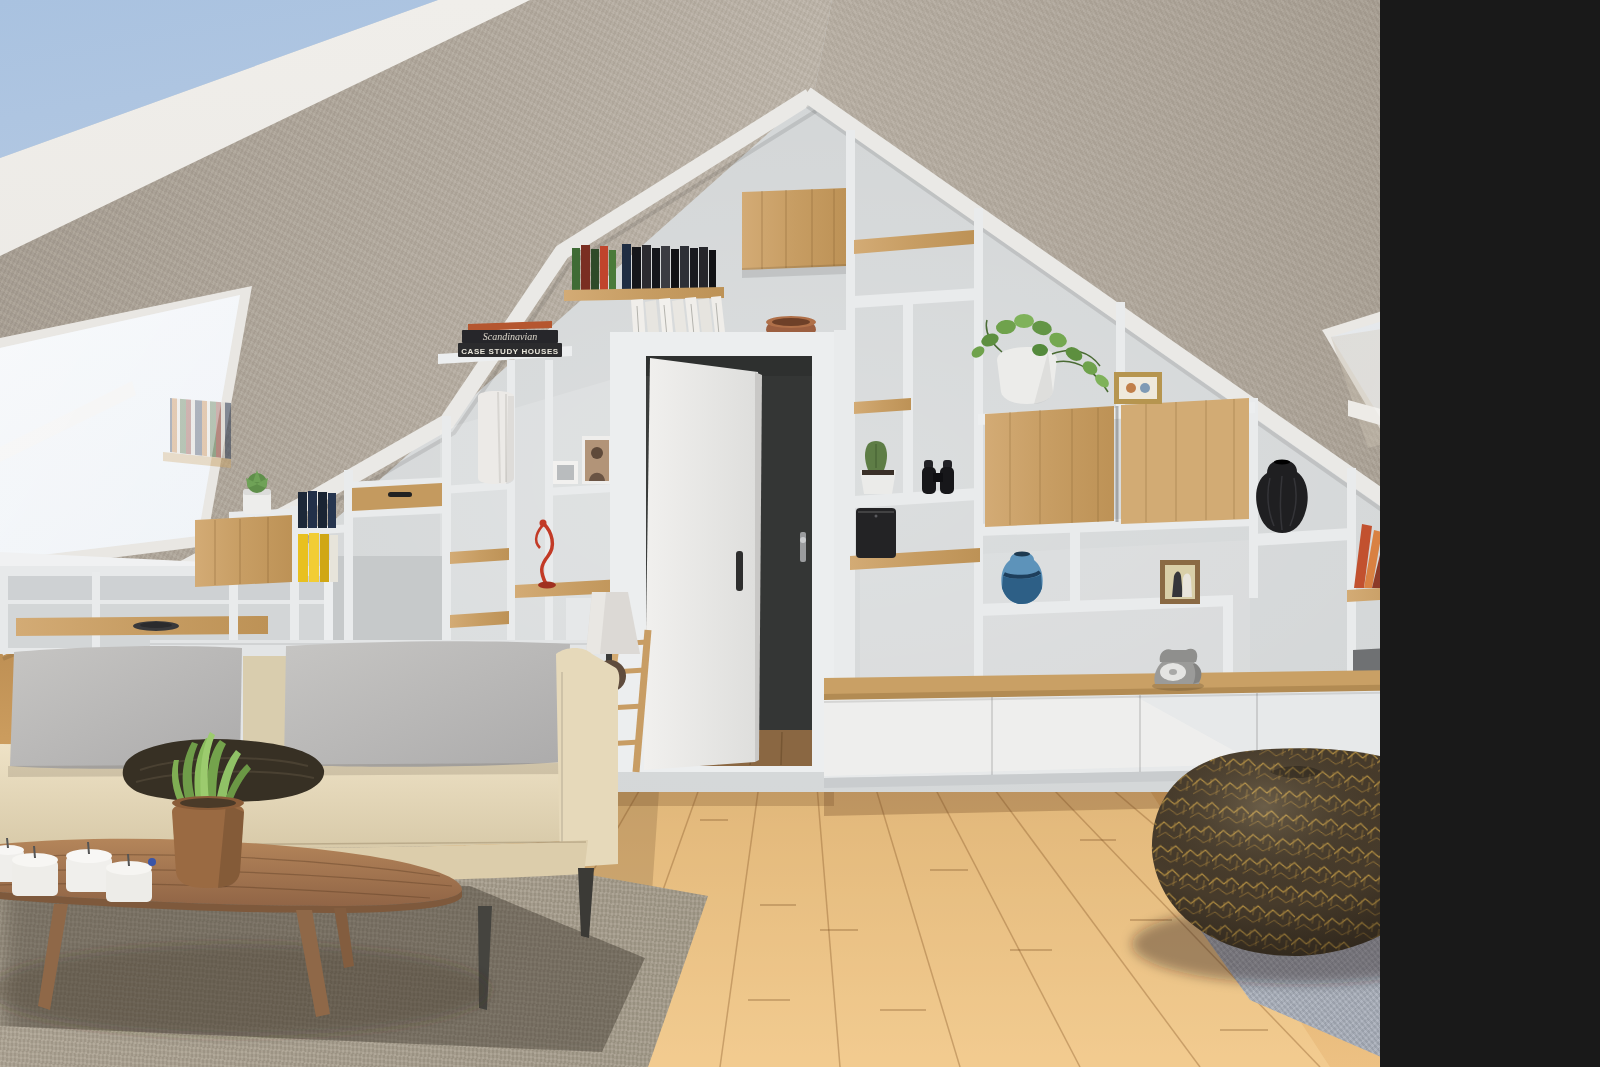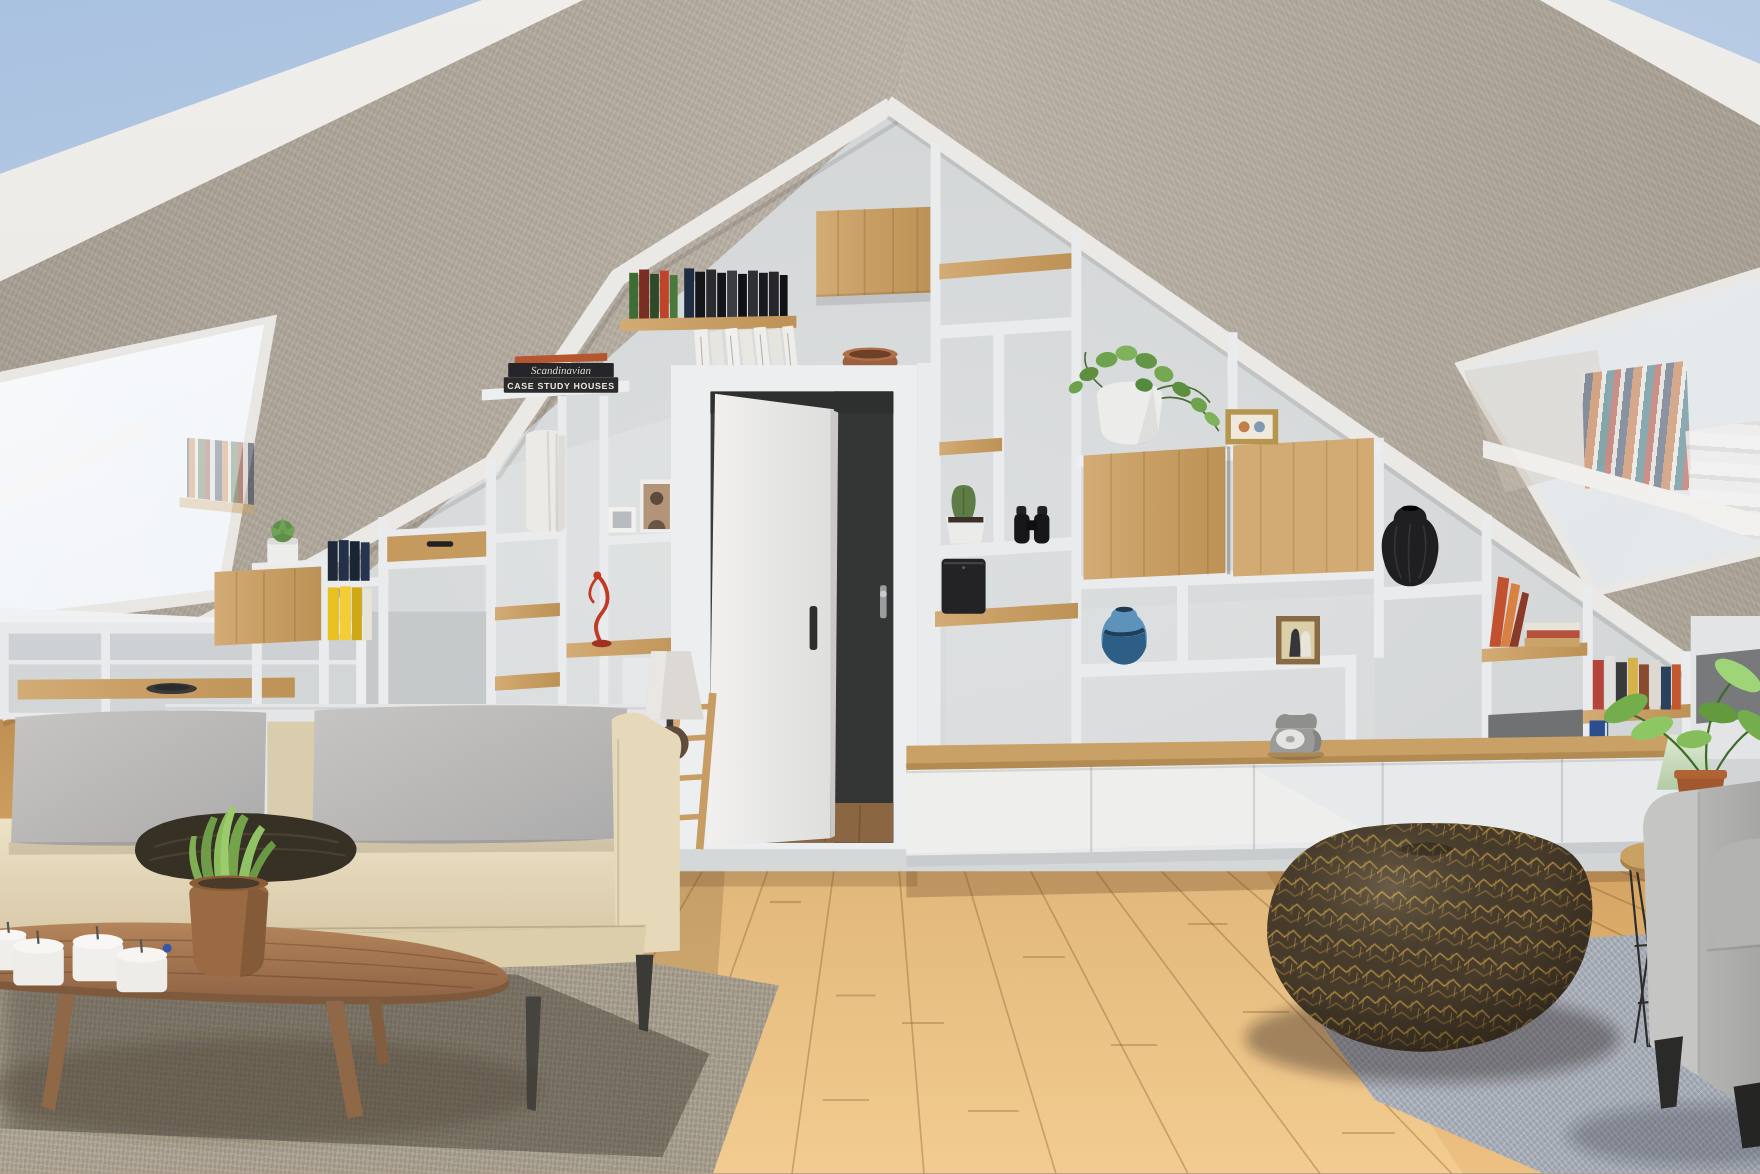--- a/index.html
+++ b/index.html
@@ -1,16 +1,16 @@
 <!DOCTYPE html>
 <html><head>
 <meta charset="utf-8">
 <style>
   html,body{margin:0;padding:0;background:#191919;}
-  .stage{position:relative;width:1600px;height:1067px;overflow:hidden;background:#d3d6d7;
+  .stage{position:relative;width:1380px;height:1067px;overflow:hidden;background:#d3d6d7;
          font-family:"Liberation Sans", sans-serif;}
   .abs{position:absolute;inset:0;}
   
   .ceil-l{clip-path:polygon(528px 0,832px 0,813px 98px,200px 640px,0 648px,0 253px);
     background:
       repeating-linear-gradient(115deg,rgba(255,255,255,.045) 0 2px,rgba(70,60,50,.045) 2px 4px),
       repeating-linear-gradient(28deg,rgba(255,255,255,.03) 0 3px,rgba(0,0,0,.025) 3px 7px),
       linear-gradient(112deg,#a49b8f 0%,#b4ab9f 30%,#c6bfb3 62%,#d4cdc2 100%);}
   .ceil-r{clip-path:polygon(832px 0,1400px 0,1600px 112px,1600px 652px,813px 98px);
     background:

